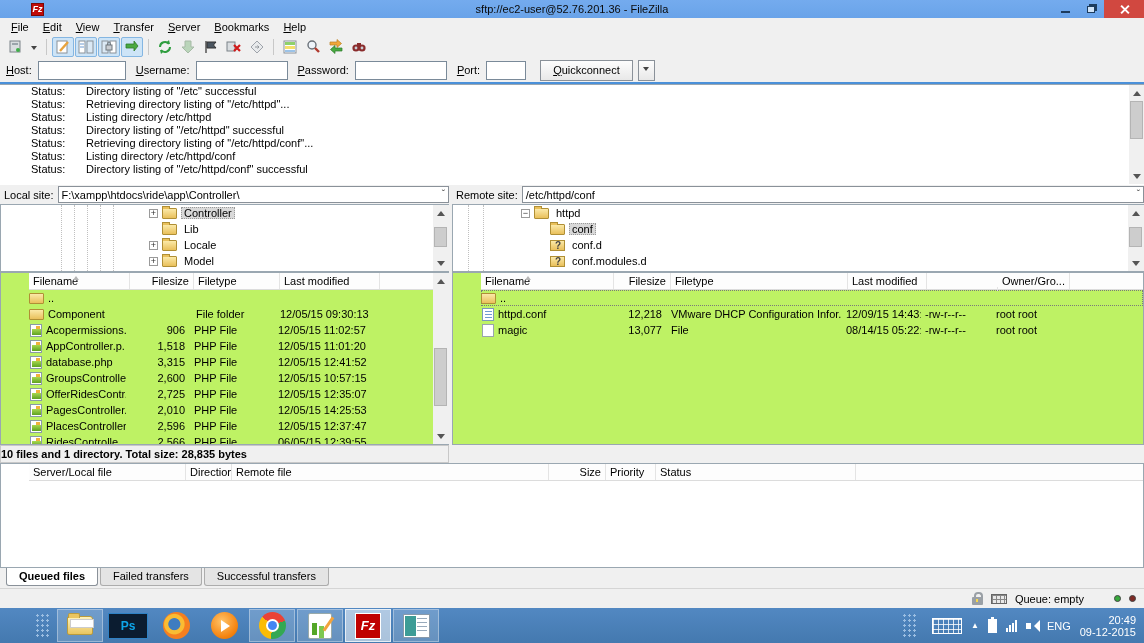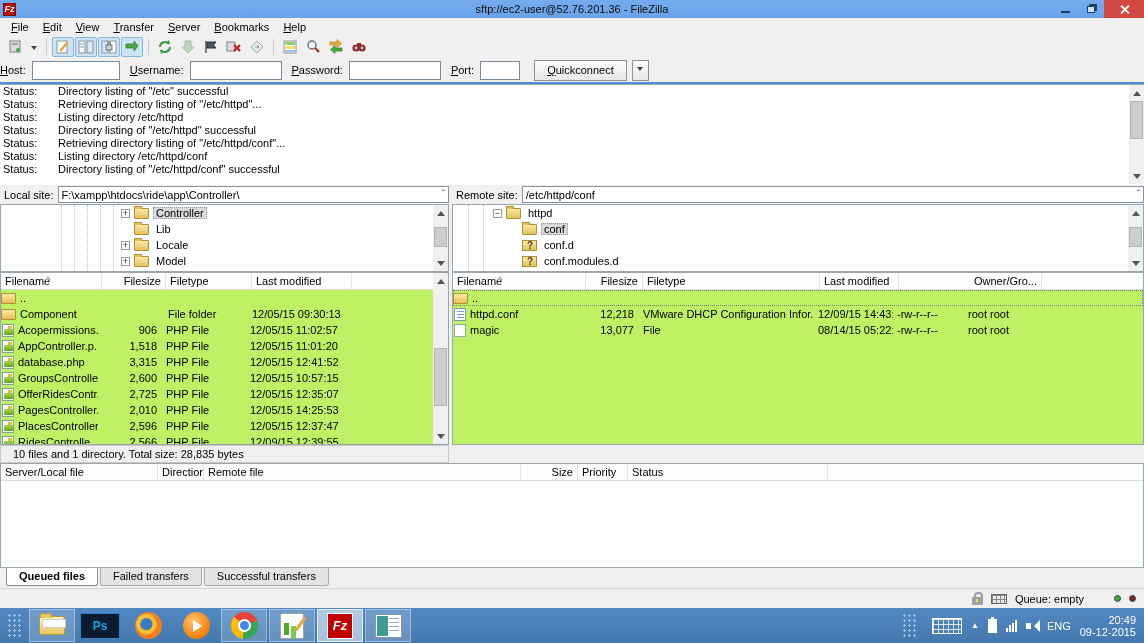--- a/index.html
+++ b/index.html
@@ -1,19 +1,19 @@
 <!DOCTYPE html>
 <html><head>
 <meta charset="utf-8">
 <style>
   html,body{margin:0;padding:0;background:#555;}
   *{box-sizing:border-box;}
   #screen{position:relative;width:1144px;height:643px;background:#f0f0f0;
     font-family:"Liberation Sans","DejaVu Sans",sans-serif;font-size:11px;color:#000;overflow:hidden;}
-  .abs{position:absolute;}
+  .abs{position:absolute;padding-left:28px;}
 
   
   #titlebar{left:0;top:0;width:1144px;height:18px;background:linear-gradient(#74abee,#69a3e9);display:flex;align-items:center;}
   #title-text{position:absolute;left:0;right:0;text-align:center;color:#0a0a0a;font-size:11px;}
   .fz-badge{width:13px;height:13px;background:#bf0a0a;color:#fff;font-weight:bold;font-size:9px;
     display:flex;align-items:center;justify-content:center;margin-left:3px;border:1px solid #7c0606;font-style:italic;}
   #win-controls{position:absolute;right:0;top:0;height:18px;display:flex;}
   .wbtn{width:26px;height:18px;display:flex;align-items:center;justify-content:center;}
   #btn-min .g{width:9px;height:2px;background:#1d3c5e;margin-top:6px;}
   #btn-restore .g{width:8px;height:7px;border:1px solid #1d3c5e;background:#cfe3f7;box-shadow:2px -2px 0 -0px #1d3c5e;}
@@ -30,21 +30,21 @@
   
   #toolbar{left:0;top:36px;width:1144px;height:22px;display:flex;align-items:center;padding-left:4px;gap:1px;}
   .tbtn{width:22px;height:20px;display:flex;align-items:center;justify-content:center;border:1px solid transparent;border-radius:2px;}
   .tbtn.on{background:#cde4f7;border-color:#84b6e2;}
   .tbtn.narrow{width:14px;}
   .tsep{width:1px;height:16px;background:#c8c8c8;margin:0 4px;}
   .tbtn svg{display:block;}
   .caret{width:0;height:0;border:3px solid transparent;border-top:4px solid #444;margin-top:4px;}
 
   
-  #quickbar{left:0;top:58px;width:1144px;height:26px;display:flex;align-items:center;gap:4px;padding-left:0;border-bottom:2px solid #4a90d9;}
+  #quickbar{left:0;top:58px;width:1144px;height:26px;display:flex;align-items:center;gap:4px;padding-left:6px;border-bottom:2px solid #4a90d9;}
   #quickbar label{margin-right:2px;}
   #quickbar label::first-letter{text-decoration:underline;}
   .qinput{height:19px;border:1px solid #7a8a99;background:#fff;}
   #qc-btn{height:21px;border:1px solid #8a9199;background:linear-gradient(#fdfdfd,#e8e8e8);padding:0 12px;font-size:11px;}
   #qc-btn::first-letter{text-decoration:underline;}
   #qc-drop{height:21px;width:17px;border:1px solid #8a9199;background:linear-gradient(#fdfdfd,#e8e8e8);display:flex;align-items:center;justify-content:center;margin-left:1px;}
 
   
   #log{left:0;top:84px;width:1144px;height:101px;background:#fff;border-top:1px solid #9aa7b1;overflow:hidden;}
   .log-line{display:flex;height:13px;line-height:13px;}
@@ -99,21 +99,21 @@
   #lhead span:nth-of-type(1){width:101px;} #lhead span:nth-of-type(2){width:64px;text-align:right;}
   #lhead span:nth-of-type(3){width:86px;} #lhead span:nth-of-type(4){width:100px;}
   #lbody .cname{width:80px;} #lbody .csize{width:64px;} #lbody .ctype{width:84px;} #lbody .cmod{width:100px;}
   
   #rhead span:nth-of-type(1){width:133px;} #rhead span:nth-of-type(2){width:57px;text-align:right;}
   #rhead span:nth-of-type(3){width:177px;} #rhead span:nth-of-type(4){width:79px;}
   #rhead span:nth-of-type(5){width:71px;margin-top:14px;} #rhead span:nth-of-type(6){width:72px;}
   #rbody .cname{width:112px;} #rbody .csize{width:57px;} #rbody .ctype{width:175px;} #rbody .cmod{width:79px;}
   #rbody .cperm{width:71px;} #rbody .cown{width:72px;}
 
-  .statusrow{top:445px;height:18px;background:#f0f0f0;border:1px solid #c8c8c8;display:flex;align-items:center;padding-left:12px;}
+  .statusrow{top:445px;height:18px;background:#f0f0f0;border:1px solid #c8c8c8;display:flex;align-items:center;padding-left:0;font-weight:bold;}
 
   
   #queue{left:0;top:463px;width:1144px;height:105px;background:#fff;border:1px solid #9aa7b1;}
   #qhead span:nth-of-type(1){width:157px;} #qhead span:nth-of-type(2){width:46px;}
   #qhead span:nth-of-type(3){width:317px;} #qhead span:nth-of-type(4){width:57px;text-align:right;}
   #qhead span:nth-of-type(5){width:50px;} #qhead span:nth-of-type(6){width:200px;}
   #qhead span::before{display:none !important;}
 
   
   #tabs{left:0;top:568px;width:1144px;height:20px;background:#f0f0f0;display:flex;align-items:flex-start;padding-left:6px;gap:2px;}
@@ -559,21 +559,21 @@
           <span class="ctype">PHP File</span>
           <span class="cmod">12/05/15 12:37:47</span>
 
         </div>
 
         <div class="frow">
           <span class="fi php"></span>
           <span class="cname">RidesControlle...</span>
           <span class="csize">2,566</span>
           <span class="ctype">PHP File</span>
-          <span class="cmod">12/09/15 12:39:55</span>
+          <span class="cmod">06/05/15 12:39:55</span>
 
         </div>
       </div>
   </div>
   <div class="abs sb" style="left:433px;top:273px;width:15px;height:171px">
     <span class="arr" style="top:0">
         <span class="tri-up"></span>
       </span>
     <span class="thumb" style="top:75px;height:58px"></span>
     <span class="arr" style="bottom:0">

